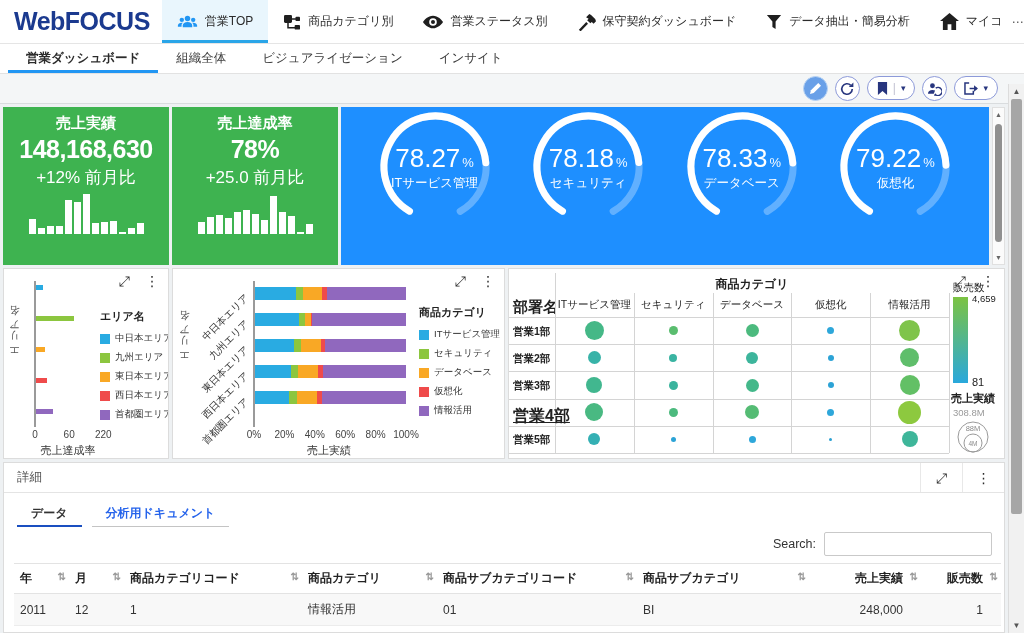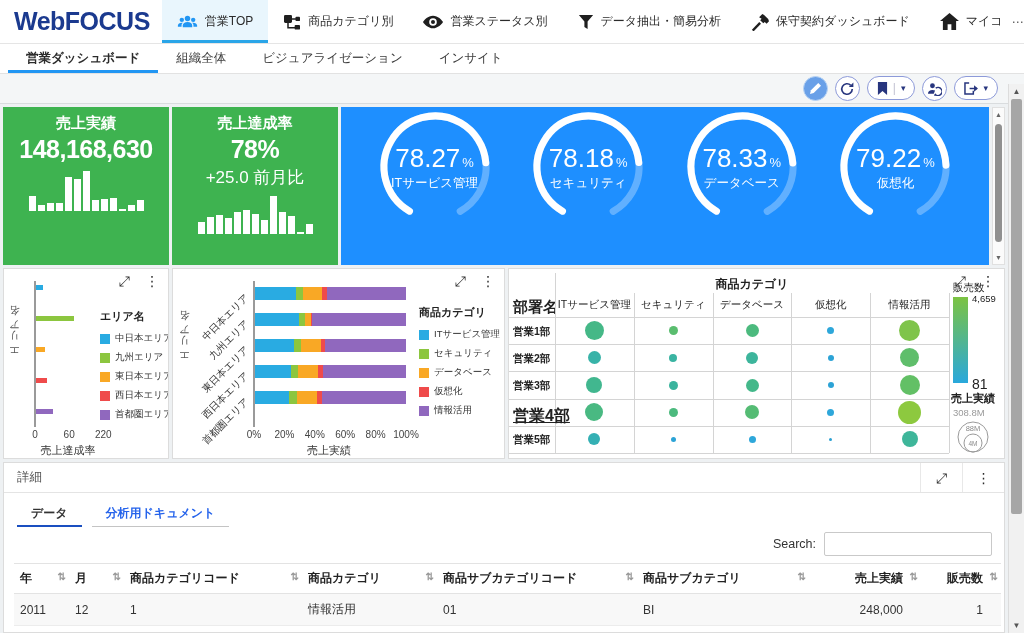--- a/index.html
+++ b/index.html
@@ -142,39 +142,39 @@
             <svg width="20" height="14" viewBox="0 0 22 14">
               <path d="M11 0C5.5 0 1.4 4.8.3 6.4a1 1 0 0 0 0 1.2C1.4 9.2 5.5 14 11 14s9.6-4.8 10.7-6.4a1 1 0 0 0 0-1.2C20.6 4.8 16.5 0 11 0z" fill="#1f1f1f"></path>
               <circle cx="11" cy="7" r="4.2" fill="#fff"></circle>
               <circle cx="11" cy="7" r="2.2" fill="#1f1f1f"></circle>
             </svg>
           </span>
           <span>営業ステータス別</span>
         </div>
         <div class="nav-item">
           <span class="nav-ic">
-            <svg width="16" height="16" viewBox="0 0 18 18">
-              <path d="M1 1h16l-6.2 7.5V17l-3.6-2.4V8.5z" fill="#1f1f1f"></path>
-            </svg>
-          </span>
-          <span>データ抽出・簡易分析</span>
-        </div>
-        <div class="nav-item">
-          <span class="nav-ic">
             <svg width="18" height="18" viewBox="0 0 20 20">
               <g fill="#1f1f1f">
                 <path d="M1 18.6L9.2 10l1.9 1.9-8.3 8.6z"></path>
                 <path d="M9 4.6L12.6 1l1.9 1.2 4.6 4.6.9 2.4-2.7 2.7-2-2-1.6 1.6-3.5-3.5 1.6-1.6z"></path>
               </g>
             </svg>
           </span>
           <span>保守契約ダッシュボード</span>
         </div>
         <div class="nav-item">
           <span class="nav-ic">
+            <svg width="16" height="16" viewBox="0 0 18 18">
+              <path d="M1 1h16l-6.2 7.5V17l-3.6-2.4V8.5z" fill="#1f1f1f"></path>
+            </svg>
+          </span>
+          <span>データ抽出・簡易分析</span>
+        </div>
+        <div class="nav-item">
+          <span class="nav-ic">
             <svg width="19" height="17" viewBox="0 0 20 18">
               <path d="M10 0l10 8.5h-3V18h-5v-6H8v6H3V8.5H0z" fill="#1f1f1f"></path>
             </svg>
           </span>
           <span>マイコ</span>
           <span class="nav-dots">⋯</span>
         </div>
       </nav>
 
   </header>
@@ -246,20 +246,21 @@
         </div>
       </div>
   </div>
 
   <div class="page">
 
     <div class="row1" id="kpi-row">
       <div class="kpi-card">
           <div class="kpi-title">売上実績</div>
           <div class="kpi-value">148,168,630</div>
+          <div class="kpi-delta">+12% 前月比</div>
           <div class="kpi-trend">
             <div class="kpi-bar" style="height: 15.2px;"></div>
             <div class="kpi-bar" style="height: 6px;"></div>
             <div class="kpi-bar" style="height: 8px;"></div>
             <div class="kpi-bar" style="height: 8px;"></div>
             <div class="kpi-bar" style="height: 34px;"></div>
             <div class="kpi-bar" style="height: 32px;"></div>
             <div class="kpi-bar" style="height: 40px;"></div>
             <div class="kpi-bar" style="height: 11.2px;"></div>
             <div class="kpi-bar" style="height: 12px;"></div>
@@ -522,21 +523,21 @@
             <div class="bubble" style="left: 389.1px; top: 131.7px; width: 23px; height: 23px; background: rgb(141, 201, 63);"></div>
             <div class="bm-txt" style="left: 4px; top: 164.4px; width: 40px; font-size: 10.5px; font-weight: bold;">営業5部</div>
             <div class="bubble" style="left: 79.4px; top: 164.4px; width: 12px; height: 12px; background: rgb(52, 176, 180);"></div>
             <div class="bubble" style="left: 161.7px; top: 167.9px; width: 5px; height: 5px; background: rgb(44, 163, 214);"></div>
             <div class="bubble" style="left: 239.5px; top: 166.9px; width: 7px; height: 7px; background: rgb(46, 167, 218);"></div>
             <div class="bubble" style="left: 320.3px; top: 168.9px; width: 3px; height: 3px; background: rgb(42, 160, 210);"></div>
             <div class="bubble" style="left: 392.6px; top: 162.4px; width: 16px; height: 16px; background: rgb(62, 182, 154);"></div>
             <div class="bm-txt" style="left: 444px; top: 12px; font-size: 10.5px;">販売数</div>
             <div class="abs" style="left: 444px; top: 28px; width: 15px; height: 86px; background: linear-gradient(rgb(124, 195, 66), rgb(41, 168, 220));"></div>
             <div class="bm-txt" style="left: 463px; top: 24px; font-size: 9.5px; text-align: center;">4,659</div>
-            <div class="bm-txt" style="left: 463px; top: 107px; font-size: 14px;">81</div>
+            <div class="bm-txt" style="left: 463px; top: 107px; font-size: 11px;">81</div>
             <div class="bm-txt" style="left: 442px; top: 122px; font-weight: bold; font-size: 11px;">売上実績</div>
             <div class="bm-txt" style="left: 444px; top: 138px; font-size: 9.5px; color: rgb(154, 154, 154);">308.8M</div>
             <div class="abs" style="left: 442px; top: 148px;"><svg width="44" height="40" viewBox="0 0 44 40">
                 <circle cx="22" cy="20" r="15" fill="none" stroke="#9a9a9a"></circle>
                 <circle cx="22" cy="26" r="9" fill="none" stroke="#9a9a9a"></circle>
                 <text x="22" y="14" text-anchor="middle" font-size="7.5" fill="#8a8a8a">88M</text>
                 <text x="22" y="29" text-anchor="middle" font-size="6.5" fill="#8a8a8a">4M</text>
               </svg></div>
           </div>
       </div>

